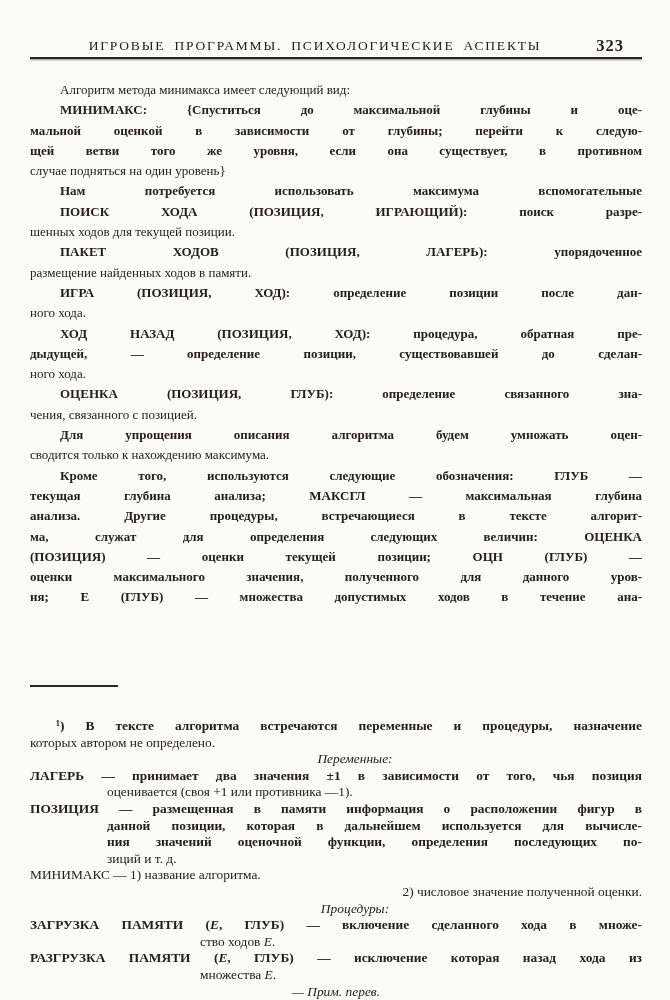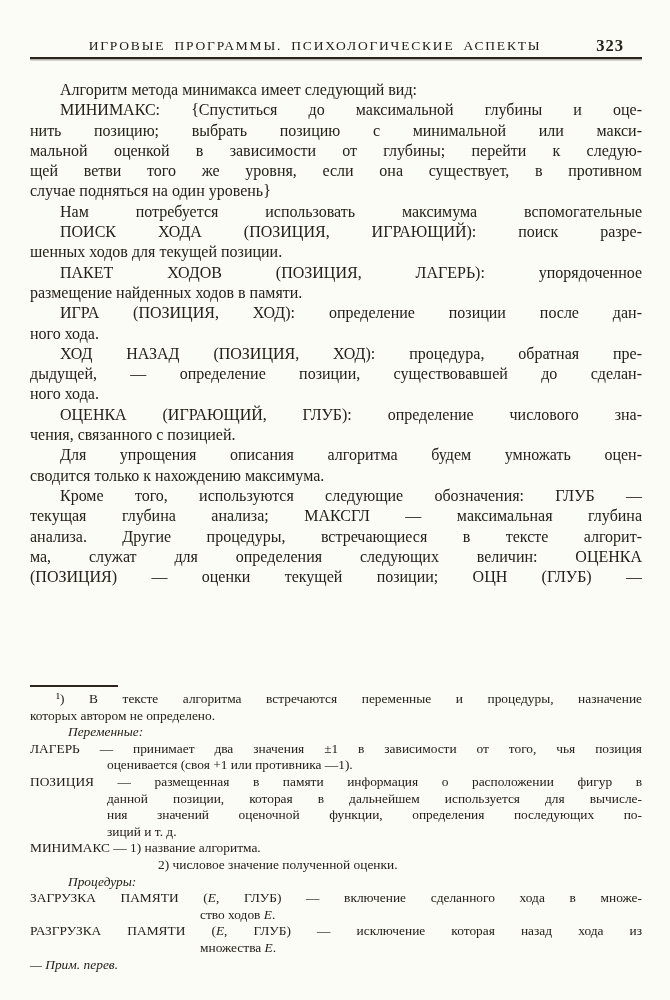--- a/index.html
+++ b/index.html
@@ -17,87 +17,88 @@
   }
   .page-num{
     position:absolute;right:18px;top:0;font-size:16.5px;font-weight:bold;letter-spacing:1px;
   }
   .head-rule{
     position:absolute;top:57px;left:30px;width:612px;height:2.4px;
     background:#2b251e;box-shadow:0 1.5px 0 rgba(43,37,30,.35);
   }
   .body-text{
     position:absolute;top:80px;left:30px;width:612px;
-    font-size:16px;line-height:20.3px;
+    font-size:13px;line-height:20.3px;
   }
   .footnote-rule{
     position:absolute;top:685px;left:30px;width:88px;height:2px;background:#2b251e;
   }
   .footnotes{
-    position:absolute;top:691px;left:30px;width:612px;
+    position:absolute;top:718px;left:30px;width:612px;
     font-size:13.4px;line-height:16.6px;
   }
   .line{white-space:normal;}
-  .line.j{text-align:justify;text-align-last:justify;}
-  .line.it{font-style:italic;}
+  .line.j{text-align:justify;text-align-last:justify;font-weight:bold;}
+  .line.it{font-style:italic;text-align:center;}
   .body-text .first{text-indent:30px;}
   .footnotes .first{text-indent:26px;}
   em{font-style:italic;}
 </style>
 </head>
 <body>
 
 <div class="page" style="--page-bg: #fafcf5; --ink: #252019;">
   <div class="running-head">
     <div class="head-title">ИГРОВЫЕ ПРОГРАММЫ. ПСИХОЛОГИЧЕСКИЕ АСПЕКТЫ</div>
     <div class="page-num">323</div>
   </div>
   <div class="head-rule"></div>
 
   <div class="body-text" id="body-text">
       <div class="line first"><span>Алгоритм метода минимакса имеет следующий вид:</span></div>
       <div class="line j first"><span>МИНИМАКС: {Спуститься до максимальной глубины и оце-</span></div>
-      <div class="line j"><span>нить позицию; выбрать позицию с минимальной или макси-</span></div>
       <div class="line j"><span>мальной оценкой в зависимости от глубины; перейти к следую-</span></div>
       <div class="line j"><span>щей ветви того же уровня, если она существует, в противном</span></div>
       <div class="line"><span>случае подняться на один уровень}</span></div>
       <div class="line j first"><span>Нам потребуется использовать максимума вспомогательные</span></div>
       <div class="line j first"><span>ПОИСК ХОДА (ПОЗИЦИЯ, ИГРАЮЩИЙ): поиск разре-</span></div>
       <div class="line"><span>шенных ходов для текущей позиции.</span></div>
       <div class="line j first"><span>ПАКЕТ ХОДОВ (ПОЗИЦИЯ, ЛАГЕРЬ): упорядоченное</span></div>
       <div class="line"><span>размещение найденных ходов в памяти.</span></div>
       <div class="line j first"><span>ИГРА (ПОЗИЦИЯ, ХОД): определение позиции после дан-</span></div>
       <div class="line"><span>ного хода.</span></div>
       <div class="line j first"><span>ХОД НАЗАД (ПОЗИЦИЯ, ХОД): процедура, обратная пре-</span></div>
       <div class="line j"><span>дыдущей, — определение позиции, существовавшей до сделан-</span></div>
       <div class="line"><span>ного хода.</span></div>
-      <div class="line j first"><span>ОЦЕНКА (ИГРАЮЩИЙ, ГЛУБ): определение числового зна-</span></div>
+      <div class="line j first"><span>ОЦЕНКА (ПОЗИЦИЯ, ГЛУБ): определение связанного зна-</span></div>
       <div class="line"><span>чения, связанного с позицией.</span></div>
       <div class="line j first"><span>Для упрощения описания алгоритма будем умножать оцен-</span></div>
       <div class="line"><span>сводится только к нахождению максимума.</span></div>
       <div class="line j first"><span>Кроме того, используются следующие обозначения: ГЛУБ —</span></div>
       <div class="line j"><span>текущая глубина анализа; МАКСГЛ — максимальная глубина</span></div>
       <div class="line j"><span>анализа. Другие процедуры, встречающиеся в тексте алгорит-</span></div>
       <div class="line j"><span>ма, служат для определения следующих величин: ОЦЕНКА</span></div>
       <div class="line j"><span>(ПОЗИЦИЯ) — оценки текущей позиции; ОЦН (ГЛУБ) —</span></div>
+      <div class="line j"><span>оценки максимального значения, полученного для данного уров-</span></div>
+      <div class="line j"><span>ня; Е (ГЛУБ) — множества допустимых ходов в течение ана-</span></div>
     </div>
 
   <div class="footnote-rule"></div>
   <div class="footnotes" id="footnotes">
       <div class="line j first"><span>¹) В тексте алгоритма встречаются переменные и процедуры, назначение</span></div>
       <div class="line"><span>которых автором не определено.</span></div>
       <div class="line it" style="padding-left: 38px;"><span>Переменные:</span></div>
       <div class="line j"><span>ЛАГЕРЬ — принимает два значения ±1 в зависимости от того, чья позиция</span></div>
       <div class="line" style="padding-left: 77px;"><span>оценивается (своя +1 или противника —1).</span></div>
       <div class="line j"><span>ПОЗИЦИЯ — размещенная в памяти информация о расположении фигур в</span></div>
       <div class="line j" style="padding-left: 77px;"><span>данной позиции, которая в дальнейшем используется для вычисле-</span></div>
       <div class="line j" style="padding-left: 77px;"><span>ния значений оценочной функции, определения последующих по-</span></div>
       <div class="line" style="padding-left: 77px;"><span>зиций и т. д.</span></div>
       <div class="line"><span>МИНИМАКС — 1) название алгоритма.</span></div>
-      <div class="line" style="padding-left: 128px;"><span>2) числовое значение полученной оценки.</span></div>
+      <div class="line" style="padding-left: 128px; text-align: right;"><span>2) числовое значение полученной оценки.</span></div>
       <div class="line it" style="padding-left: 38px;"><span>Процедуры:</span></div>
       <div class="line j"><span>ЗАГРУЗКА ПАМЯТИ (</span><em>Е</em><span>, ГЛУБ) — включение сделанного хода в множе-</span></div>
       <div class="line" style="padding-left: 170px;"><span>ство ходов </span><em>Е</em><span>.</span></div>
       <div class="line j"><span>РАЗГРУЗКА ПАМЯТИ (</span><em>Е</em><span>, ГЛУБ) — исключение которая назад хода из</span></div>
       <div class="line" style="padding-left: 170px;"><span>множества </span><em>Е</em><span>.</span></div>
       <div class="line it"><span>— Прим. перев.</span></div>
     </div>
 </div>
 
 </body></html>

